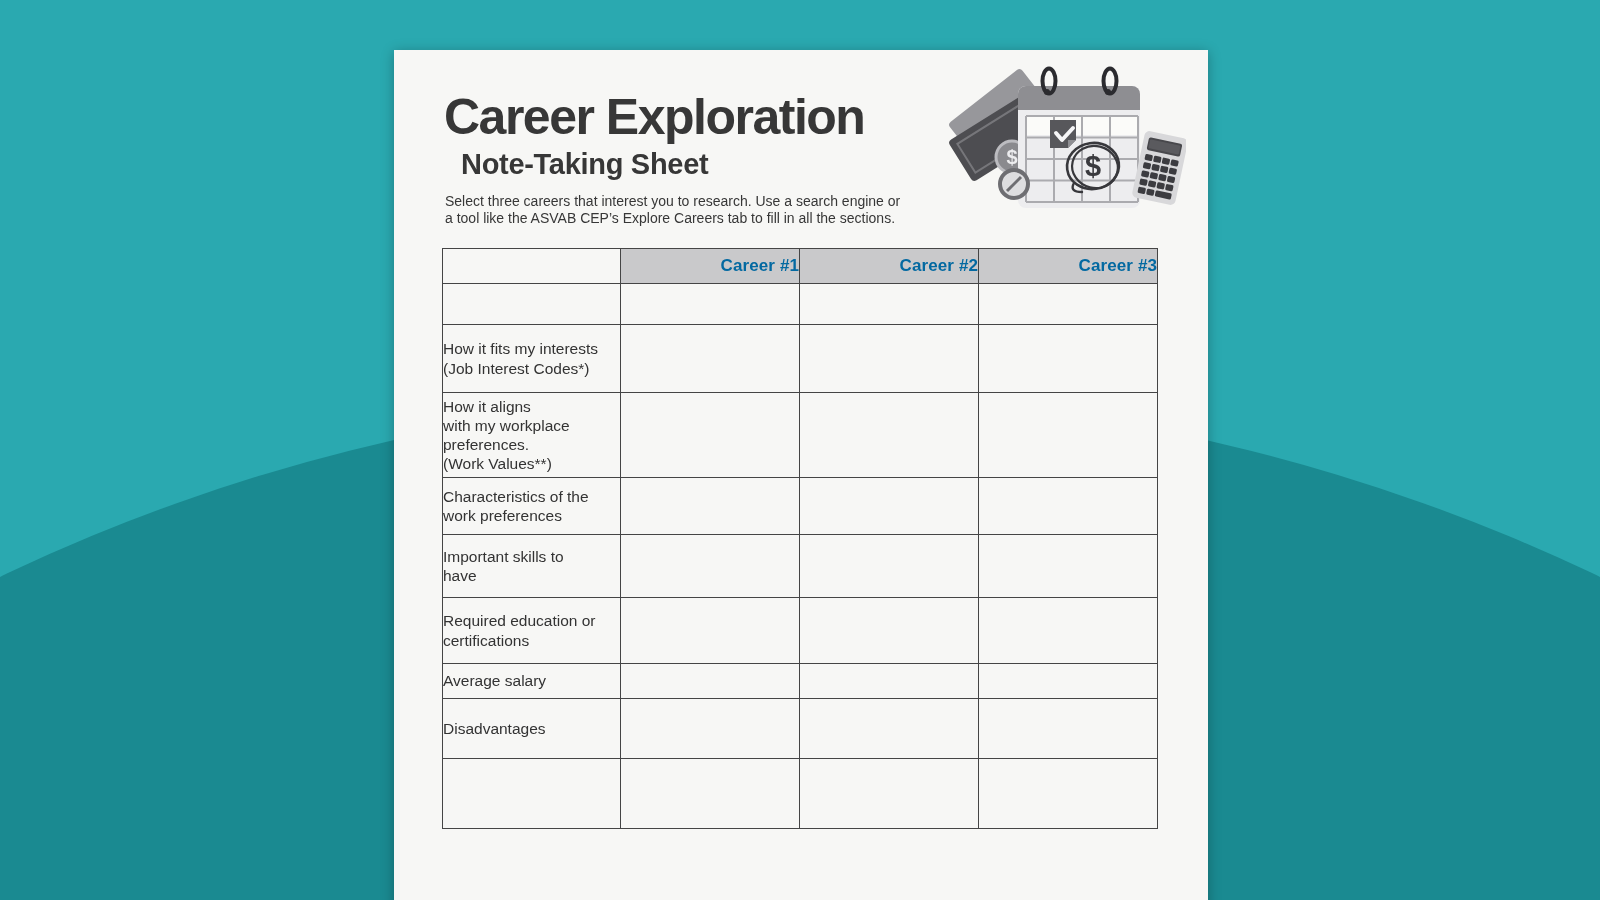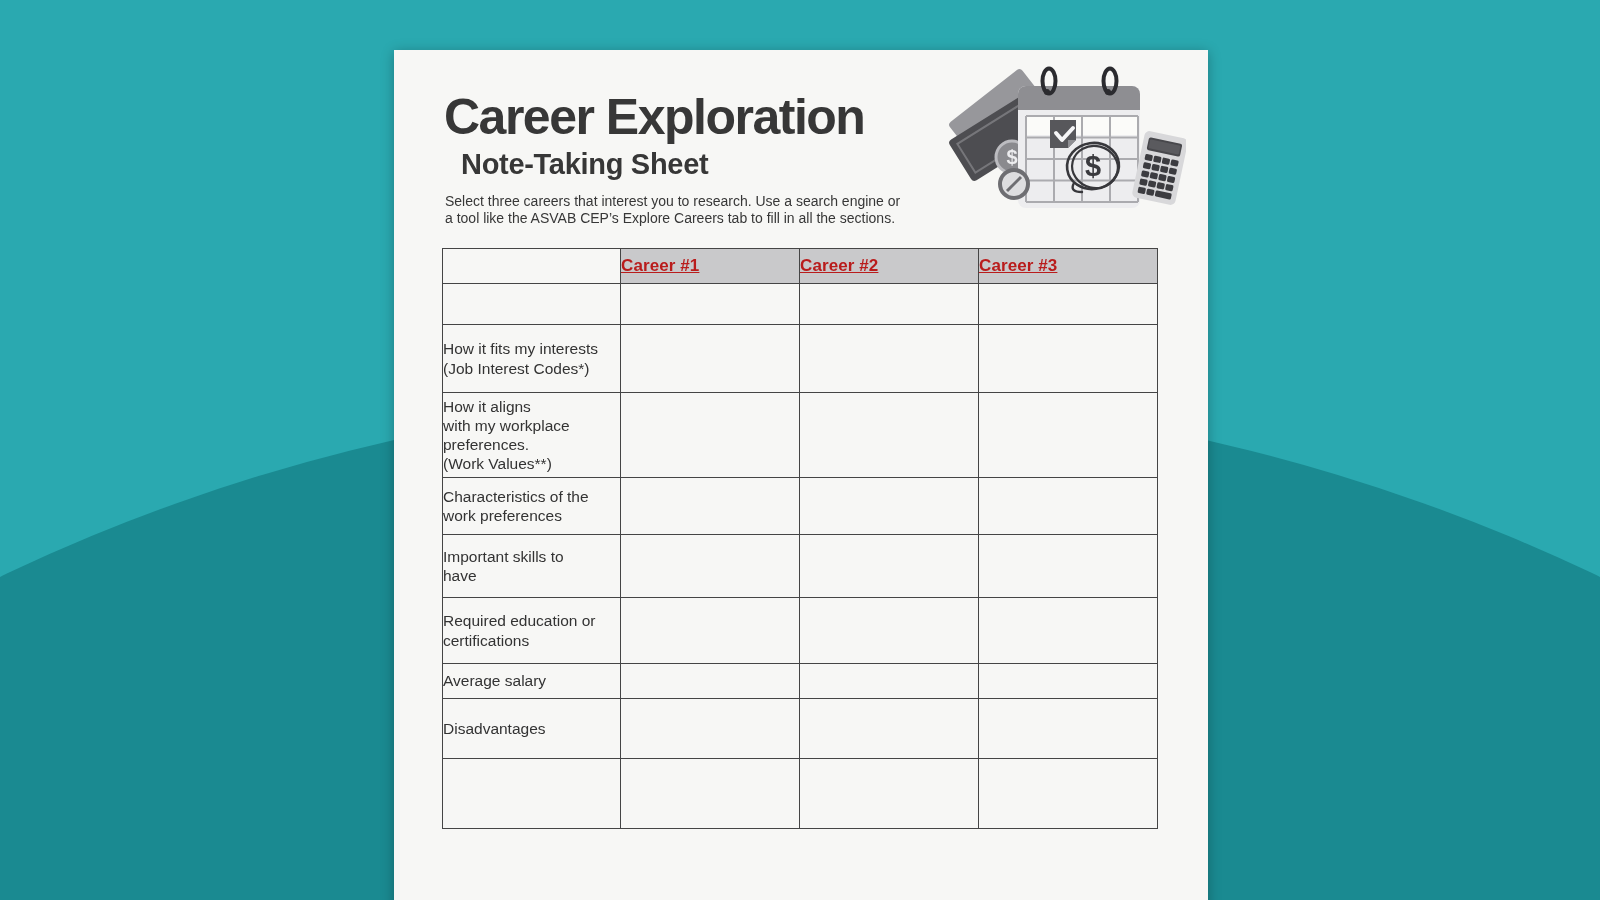--- a/index.html
+++ b/index.html
@@ -39,23 +39,22 @@
     position:absolute; left:48px; top:198px;
     border-collapse:collapse; table-layout:fixed;
     width:715px;
   }
   table.sheet td, table.sheet th {
     border:1.5px solid #454545; padding:0; margin:0;
   }
   td.ghost { border:none; background:transparent; }
   th.career {
     background:#C9C9CB; font-size:17px; font-weight:700;
-    color:#b91c1c; text-align:left; vertical-align:middle;
+    color:#0369a1; text-align:right; vertical-align:middle;
     letter-spacing:0.1px;
-    text-decoration:underline;
   }
   td.lbl {
     font-size:15.5px; font-weight:400; color:#333333;
     line-height:1.24; padding:6px 8px 6px 12px;
     vertical-align:middle; white-space:pre-line;
   }
   td.cell { background:transparent; }
 </style>
 </head>
 <body>

